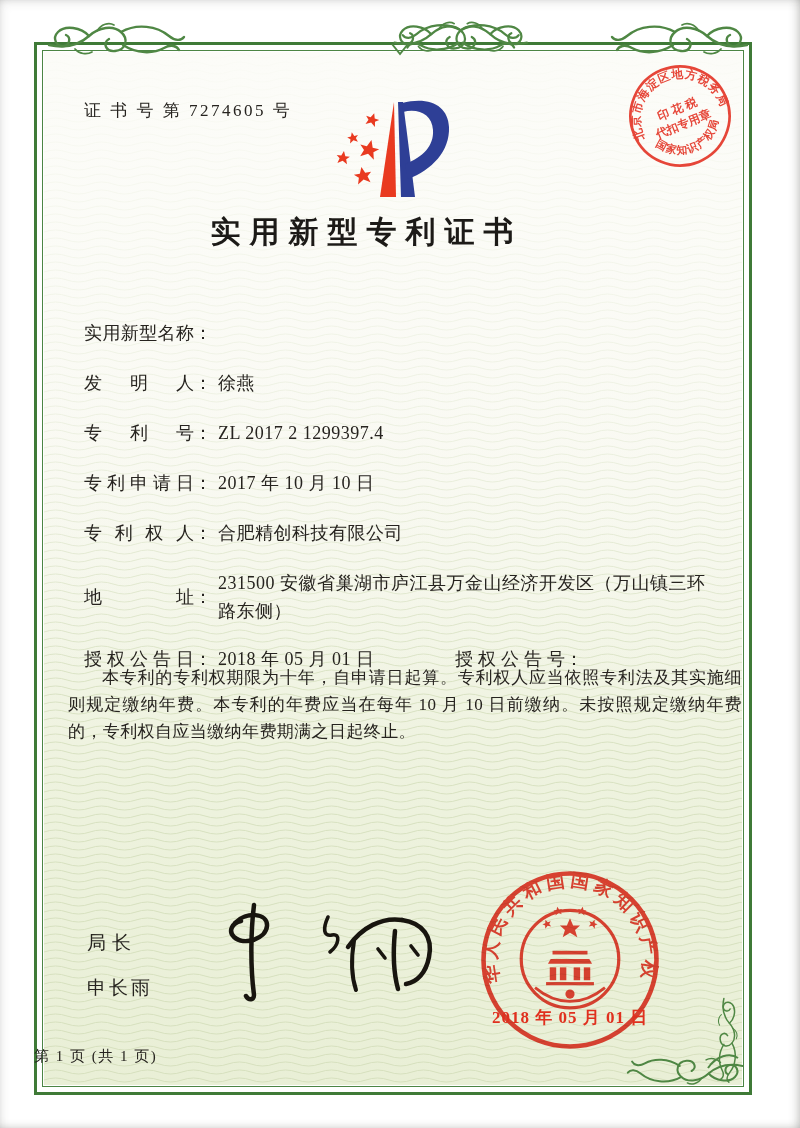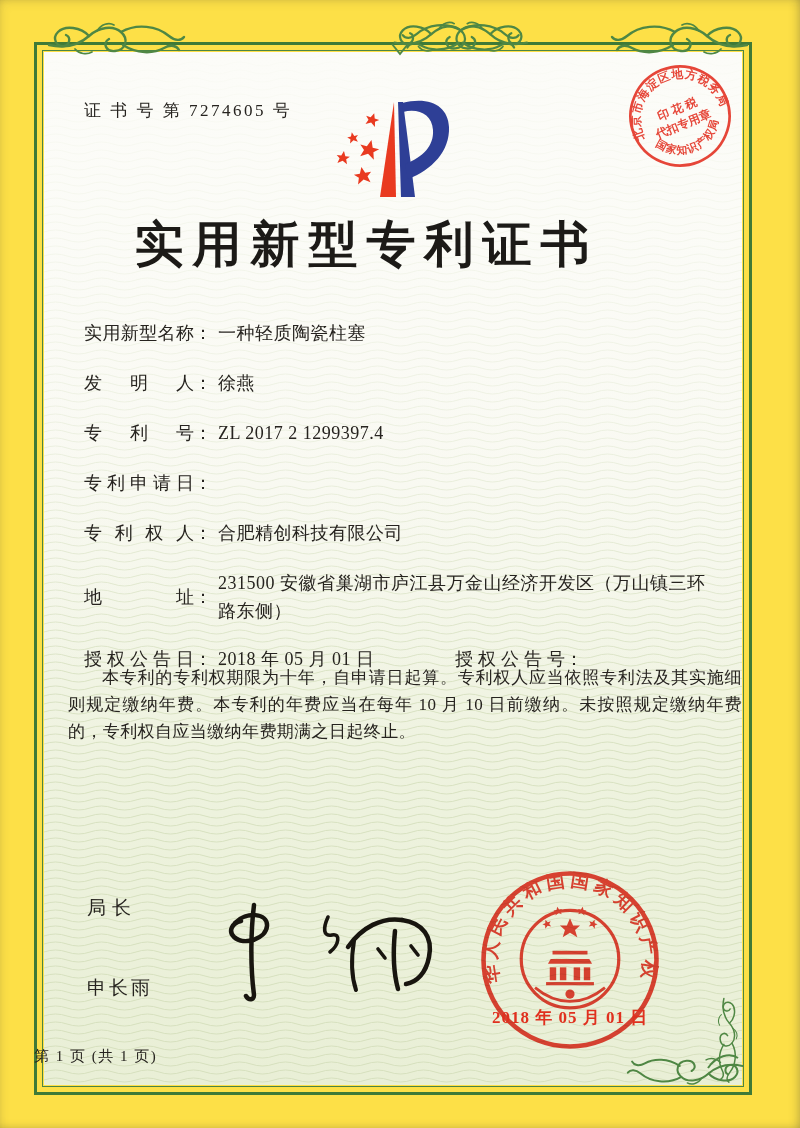--- a/index.html
+++ b/index.html
@@ -1,19 +1,19 @@
 <!DOCTYPE html>
 <html><head>
 <meta charset="utf-8">
 <style>
   * { margin:0; padding:0; box-sizing:border-box; }
   body { background:#d8d6d0; font-family:"Liberation Serif","DejaVu Serif",serif; }
   .page {
     position:relative; width:800px; height:1128px; margin:0 auto; overflow:hidden;
-    background:#fde047;
+    background:#ffffff;
     box-shadow: inset -7px 0 10px -5px rgba(60,60,55,.28),
                 inset 0 -5px 8px -4px rgba(60,60,55,.18),
                 inset 5px 6px 14px -9px rgba(60,60,55,.30);
   }
   
   .frame-outer { position:absolute; left:34px; top:42px; width:718px; height:1053px;
     border:3px solid #3f7a37; }
   .frame-inner { position:absolute; left:42px; top:50px; width:702px; height:1037px;
     border:1px solid #4c8544; }
   .content-bg { position:absolute; left:44px; top:52px; width:698px; height:1033px;
@@ -22,34 +22,34 @@
   .content-bg .whiten { position:absolute; inset:0;
     background:linear-gradient(180deg,rgba(252,252,248,.95) 0%,rgba(252,252,248,.55) 35%,rgba(252,252,248,0) 62%); }
   .ornament { position:absolute; color:#4f8744; }
   
   .cert-number { position:absolute; left:84px; top:99px; font-size:17px; letter-spacing:2.5px;
     color:#26231f; }
   .logo { position:absolute; left:322px; top:95px; width:158px; height:114px; }
   .stamp-tax { position:absolute; left:626px; top:62px; width:108px; height:108px;
     mix-blend-mode:multiply; opacity:.93; }
   .title { position:absolute; left:34px; top:212px; width:665px; text-align:center;
-    font-size:49px; font-weight:bold; letter-spacing:9px; color:#1c1a17; }
+    font-size:30px; font-weight:bold; letter-spacing:9px; color:#1c1a17; }
   .fields { position:absolute; left:84px; top:319px; width:656px; font-size:18px; color:#26231f; }
   .field-row { position:relative; display:flex; align-items:center; line-height:28px;
     margin-bottom:22px; }
   .field-row.address { margin-bottom:20px; }
   .flabel { display:inline-block; width:110px; text-align:justify; text-align-last:justify;
     white-space:nowrap; flex:0 0 110px; }
   .colon { flex:0 0 auto; margin-right:6px; }
   .fvalue { flex:1 1 auto; letter-spacing:.5px; }
   .grant-row .pair2 { position:absolute; left:371px; top:0; display:flex; }
   .paragraphs { position:absolute; left:68px; top:664px; width:674px; font-size:17px;
     line-height:27px; color:#26231f; text-align:justify; letter-spacing:.4px; }
   .paragraphs p { text-indent:2em; }
-  .signer-title { position:absolute; left:87px; top:895px; font-size:19px; letter-spacing:6px; color:#26231f; }
+  .signer-title { position:absolute; left:87px; top:930px; font-size:19px; letter-spacing:6px; color:#26231f; }
   .signer-name  { position:absolute; left:87px; top:975px; font-size:19px; letter-spacing:3px; color:#26231f; }
   .signature { position:absolute; left:196px; top:893px; width:252px; height:118px; }
   .stamp-cnipa { position:absolute; left:478px; top:868px; width:184px; height:184px;
     mix-blend-mode:multiply; opacity:.94; }
   .stamp-date { position:absolute; left:492px; top:1006px; font-size:17px; font-weight:bold;
     letter-spacing:1px; color:#e0301e; z-index:5; }
   .footer { position:absolute; left:34px; top:1047px; width:718px; text-align:left;
     font-size:15px; letter-spacing:1.5px; color:#26231f; }
   .stamp-red-text { fill:#e8392b; font-family:"Liberation Sans","DejaVu Sans",sans-serif; font-weight:bold; }
 </style>
@@ -139,35 +139,35 @@
       <text x="60" y="74" text-anchor="middle" class="stamp-red-text" font-size="13">代扣专用章</text>
     </g>
   </svg>
 
   <div class="title">实用新型专利证书</div>
 
   <div class="fields">
     <div class="field-row">
       <span class="flabel">实用新型名称</span>
         <span class="colon">：</span>
-      <span class="fvalue">一种轻质陶瓷柱塞</span>
     </div>
     <div class="field-row">
       <span class="flabel">发明人</span>
         <span class="colon">：</span>
       <span class="fvalue">徐燕</span>
     </div>
     <div class="field-row">
       <span class="flabel">专利号</span>
         <span class="colon">：</span>
       <span class="fvalue">ZL 2017 2 1299397.4</span>
     </div>
     <div class="field-row">
       <span class="flabel">专利申请日</span>
         <span class="colon">：</span>
+      <span class="fvalue">2017 年 10 月 10 日</span>
     </div>
     <div class="field-row">
       <span class="flabel">专利权人</span>
         <span class="colon">：</span>
       <span class="fvalue">合肥精创科技有限公司</span>
     </div>
     <div class="field-row address">
       <span class="flabel">地址</span>
         <span class="colon">：</span>
       <span class="fvalue" style="max-width:500px">231500 安徽省巢湖市庐江县万金山经济开发区（万山镇三环路东侧）</span>

